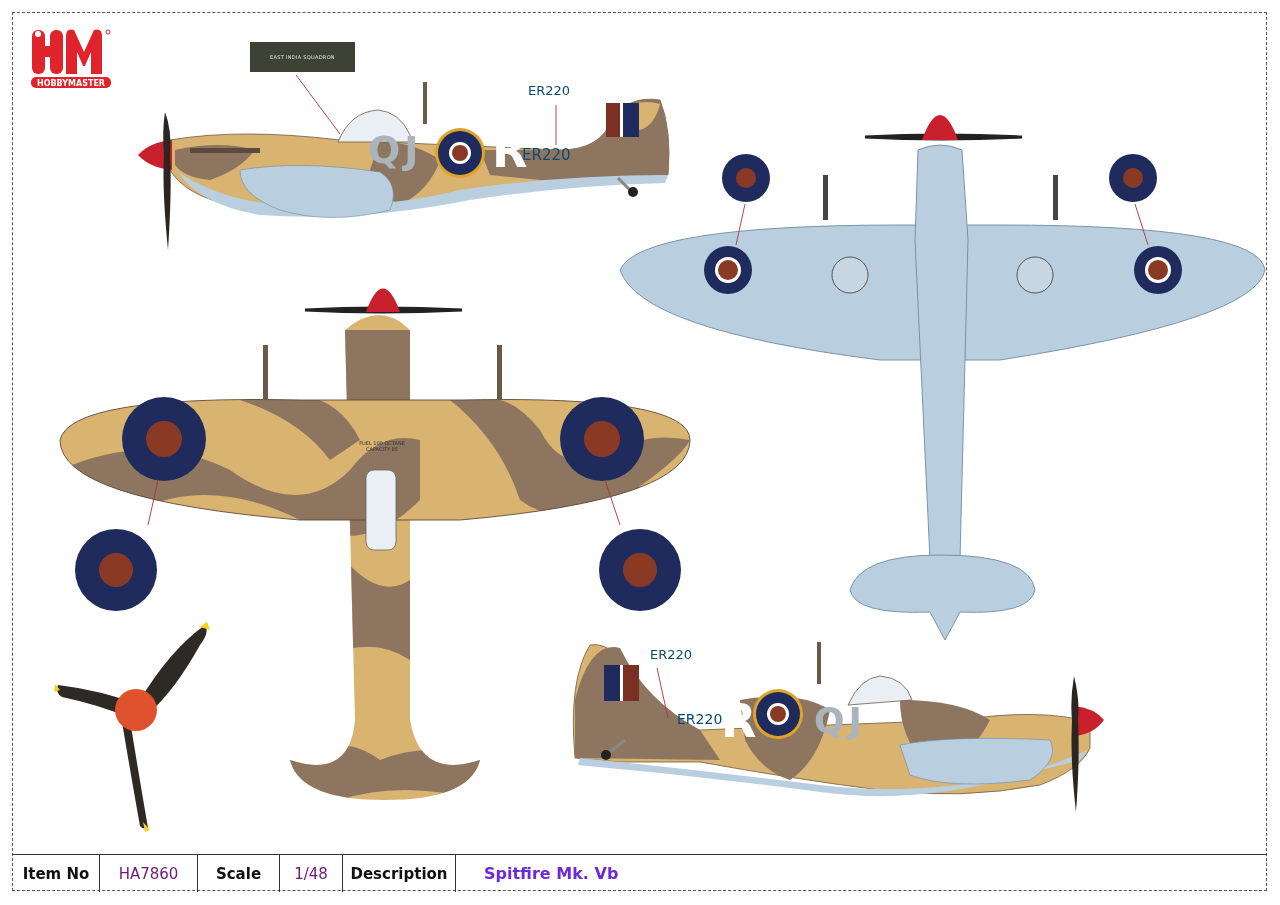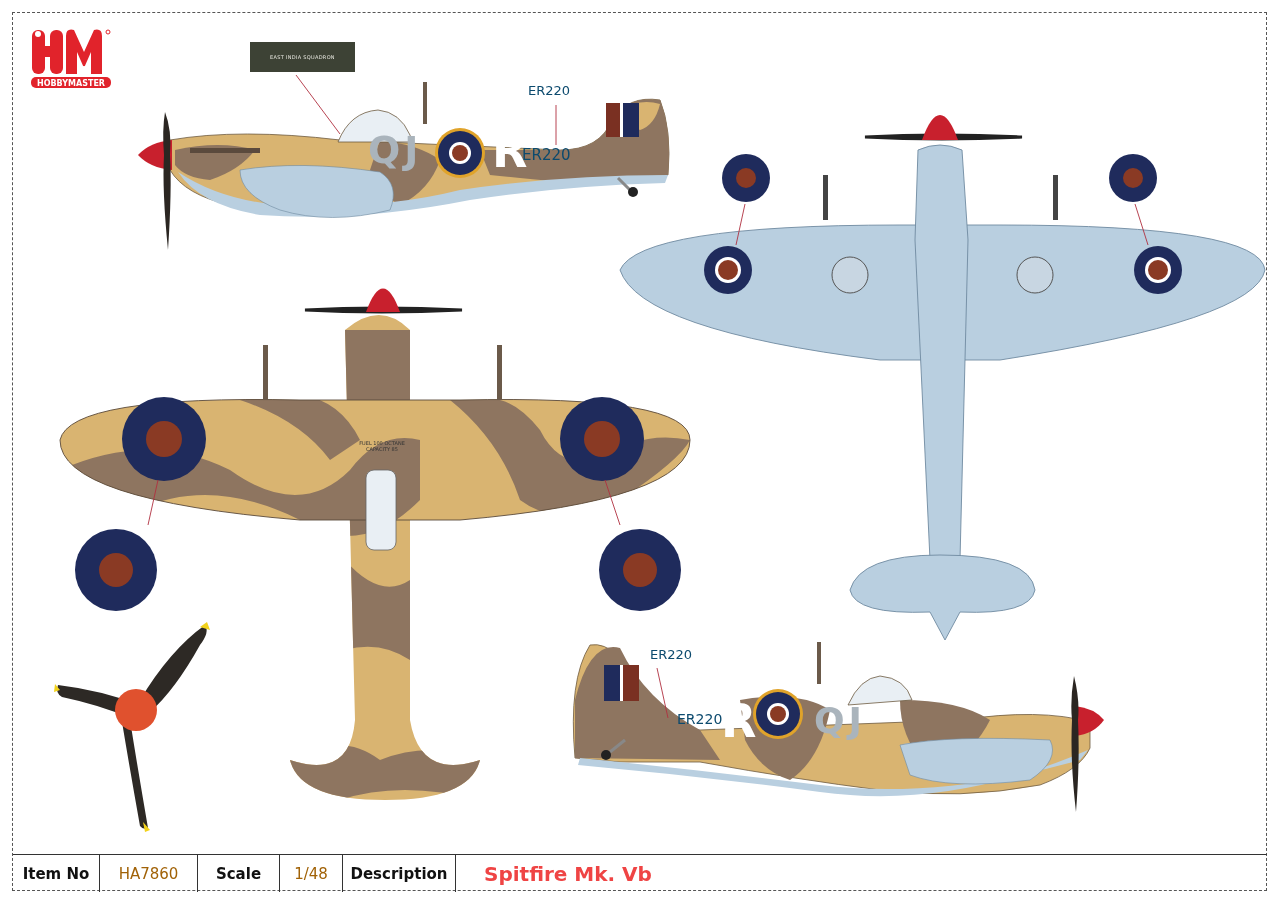--- a/index.html
+++ b/index.html
@@ -3,22 +3,22 @@
 <meta charset="utf-8">
 <style>
   html,body{margin:0;padding:0;background:#ffffff;}
   body{width:1280px;height:905px;position:relative;overflow:hidden;font-family:"DejaVu Sans","Liberation Sans",sans-serif;}
   .frame{position:absolute;left:12px;top:12px;width:1255px;height:879px;border:1.5px dashed #555;box-sizing:border-box;}
   .logo{position:absolute;left:28px;top:24px;width:86px;height:66px;}
   .art{position:absolute;left:0;top:0;width:1280px;height:850px;}
   .footer{position:absolute;left:13px;top:854px;width:1254px;height:37px;border-top:1.5px solid #333;display:flex;font-size:15px;}
   .cell{display:flex;align-items:center;justify-content:center;border-right:1.5px solid #333;box-sizing:border-box;height:100%;}
   .cell.label{font-weight:bold;color:#111;}
-  .cell.value{color:#a16207;}
-  .cell.title{font-weight:bold;color:#ef4444;font-size:20px;border-right:none;padding-left:28px;justify-content:flex-start;}
+  .cell.value{color:#701a75;}
+  .cell.title{font-weight:bold;color:#6d28d9;font-size:16px;border-right:none;padding-left:28px;justify-content:flex-start;}
   .cell.desc{color:#2b5f9e;border-right:none;flex:1;justify-content:flex-end;padding-right:42px;}
   .plate{position:absolute;left:250px;top:42px;width:105px;height:30px;background:#3d4235;color:#e8e8e0;font-size:5px;display:flex;align-items:center;justify-content:center;letter-spacing:0.3px;}
   .lbl{position:absolute;font-size:13px;color:#0c4a6e;font-family:"DejaVu Sans",sans-serif;}
 </style>
 </head>
 <body>
 
 <div class="frame"></div>
 
 <svg class="logo" viewBox="0 0 86 66">

